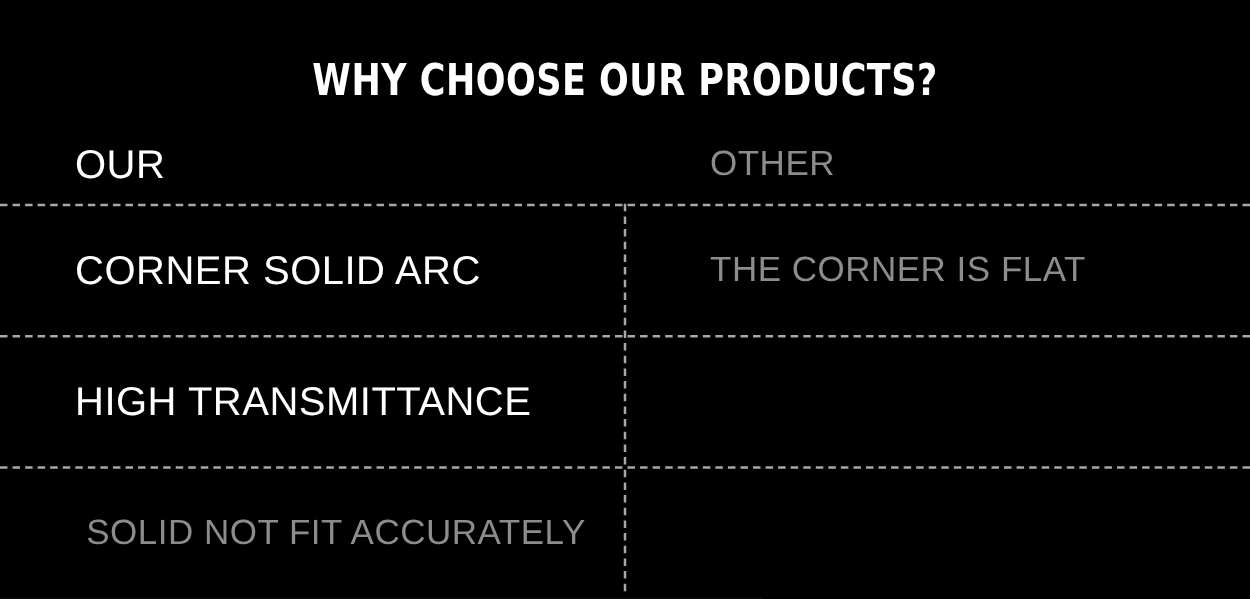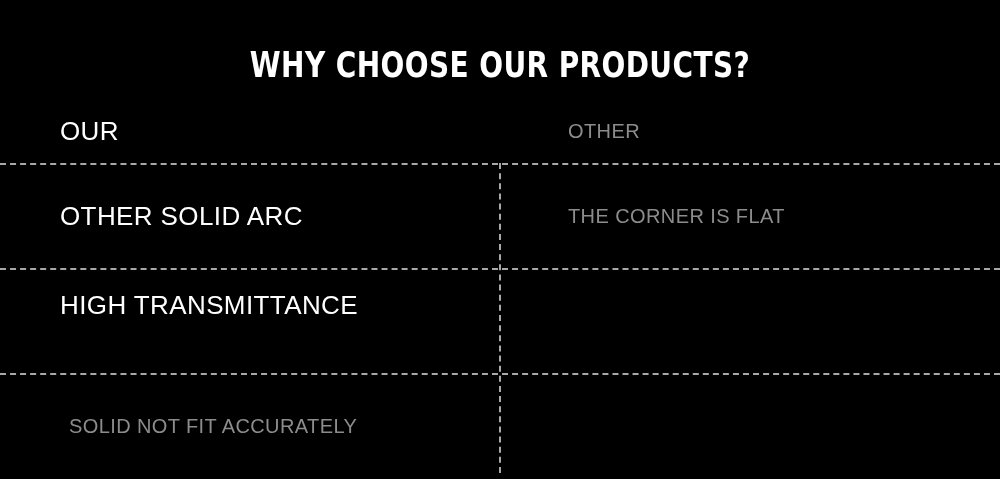--- a/index.html
+++ b/index.html
@@ -42,48 +42,48 @@
   
   .row {
     position: absolute;
     left: 0;
     width: 1000px;
     display: flex;
     align-items: center;
   }
   .row-header { top: 98px;  height: 65px; }
   .row-1      { top: 163px; height: 105px; }
-  .row-2      { top: 252px; height: 105px; }
+  .row-2      { top: 268px; height: 105px; }
   .row-3      { top: 373px; height: 105px; }
 
   .cell {
     box-sizing: border-box;
     display: flex;
     align-items: center;
     white-space: nowrap;
   }
   .cell-our {
     width: 499px;
     padding-left: 60px;
   }
   .cell-other {
     width: 501px;
     padding-left: 69px;
   }
 
   .text-our {
     color: #ffffff;
-    font-size: 26px;
+    font-size: 32px;
     font-weight: normal;
     letter-spacing: 0.4px;
     line-height: 30px;
   }
   .text-other {
     color: #8c8c8c;
-    font-size: 20px;
+    font-size: 28px;
     font-weight: normal;
     letter-spacing: 0.4px;
     line-height: 30px;
     text-align: center;
   }
 
   
   .divider-h {
     position: absolute;
     left: 0;
@@ -115,21 +115,21 @@
     <div class="cell cell-our">
       <span class="text-our">OUR</span>
     </div>
     <div class="cell cell-other">
       <span class="text-other">OTHER</span>
     </div>
   </div>
 
   <div class="row row-1">
     <div class="cell cell-our">
-      <span class="text-our">OTHER SOLID ARC</span>
+      <span class="text-our">CORNER SOLID ARC</span>
     </div>
     <div class="cell cell-other">
       <span class="text-other">THE CORNER IS FLAT</span>
     </div>
   </div>
 
   <div class="row row-2">
     <div class="cell cell-our">
       <span class="text-our">HIGH TRANSMITTANCE</span>
     </div>

